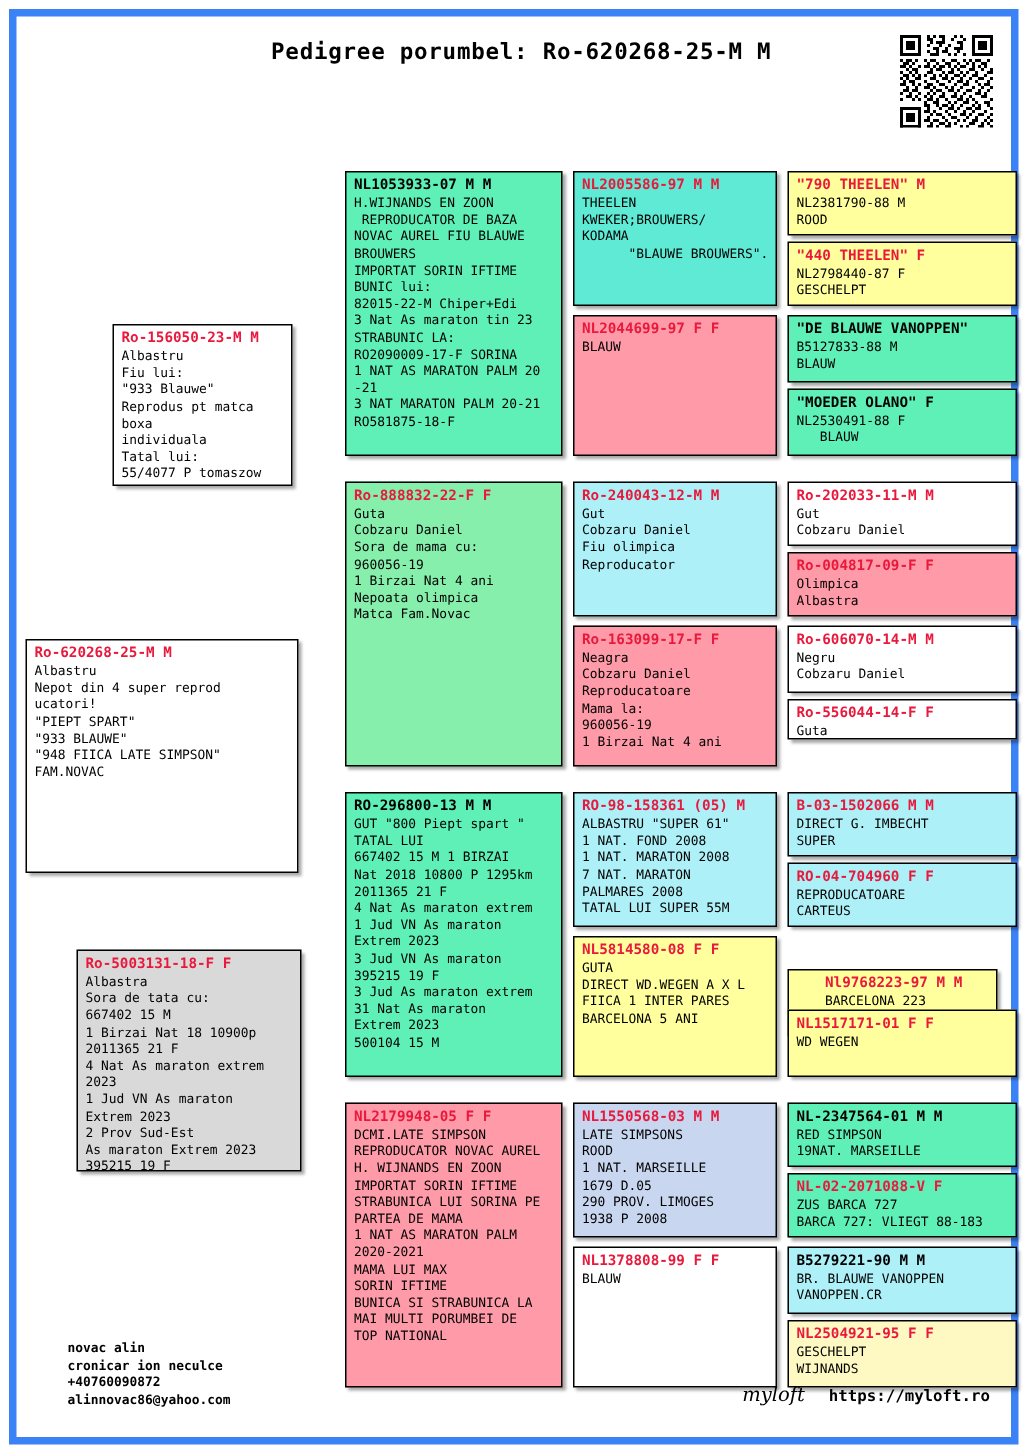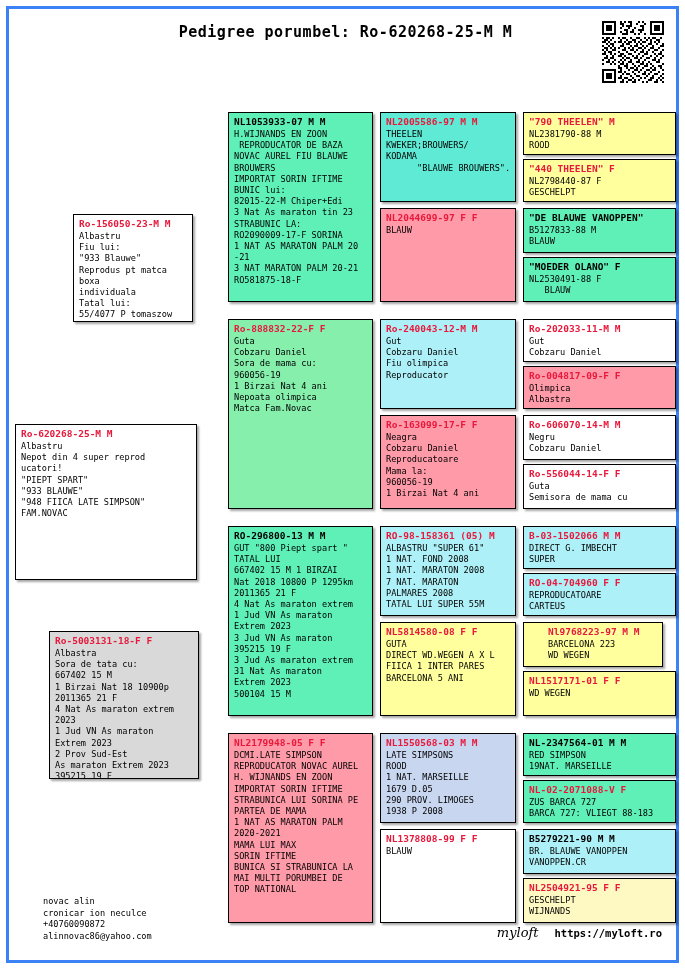--- a/index.html
+++ b/index.html
@@ -5,21 +5,21 @@
   html,body{margin:0;padding:0;}
   body{
     width:685px;height:969px;
     background:#ffffff;
     font-family:"DejaVu Sans Mono", monospace;
     position:relative;
     overflow:hidden;
   }
   #frame{
     position:absolute;left:6px;top:6px;width:673px;height:957px;
-    border:3px solid #3b82f6;box-sizing:border-box;
+    border:5px solid #3b82f6;box-sizing:border-box;
   }
   .title{
     position:absolute;left:0;top:14px;width:673px;text-align:center;
     font-family:"DejaVu Sans Mono", monospace;
     font-weight:bold;font-size:15px;letter-spacing:0.5px;color:#000;
   }
   .qr{
     position:absolute;right:12px;top:12px;width:62px;height:62px;
   }
   .qr svg{display:block;}
@@ -37,21 +37,21 @@
     margin-bottom:1px;
   }
   .card .bd{
     font-size:8.6px;line-height:11.2px;white-space:pre-wrap;
     color:#000;
   }
   .hd.red{color:#e8193c;}
   .hd.blk{color:#000;}
   .footer{
     position:absolute;left:34px;bottom:18px;
-    font-size:8.6px;line-height:11.5px;font-weight:normal;white-space:pre-wrap;
+    font-size:8.6px;line-height:11.5px;font-weight:bold;white-space:pre-wrap;
   }
   .brand{
     position:absolute;right:14px;bottom:20px;
     display:flex;align-items:center;gap:16px;
   }
   .brand .mark{font-family:"DejaVu Serif",serif;font-style:italic;font-size:13px;}
   .brand .url{font-size:10.5px;font-weight:bold;font-family:"DejaVu Sans Mono",monospace;}
 </style>
 </head>
 <body>
@@ -495,36 +495,36 @@
       <div class="card" style="left: 514px; top: 357px; width: 153px; height: 43px; background: rgb(255, 154, 168);">
         <div class="hd red">Ro-004817-09-F F</div>
         <div class="bd">Olimpica
 Albastra</div>
       </div>
       <div class="card" style="left: 514px; top: 406px; width: 153px; height: 45px; background: rgb(255, 255, 255);">
         <div class="hd red">Ro-606070-14-M M</div>
         <div class="bd">Negru
 Cobzaru Daniel</div>
       </div>
-      <div class="card" style="left: 514px; top: 455px; width: 153px; height: 45px; background: rgb(255, 255, 255);">
+      <div class="card" style="left: 514px; top: 455px; width: 153px; height: 27px; background: rgb(255, 255, 255);">
         <div class="hd red">Ro-556044-14-F F</div>
         <div class="bd">Guta
 Semisora de mama cu</div>
       </div>
       <div class="card" style="left: 514px; top: 517px; width: 153px; height: 43px; background: rgb(174, 240, 247);">
         <div class="hd red">B-03-1502066 M M</div>
         <div class="bd">DIRECT G. IMBECHT
 SUPER</div>
       </div>
       <div class="card" style="left: 514px; top: 564px; width: 153px; height: 43px; background: rgb(174, 240, 247);">
         <div class="hd red">RO-04-704960 F F</div>
         <div class="bd">REPRODUCATOARE
 CARTEUS</div>
       </div>
-      <div class="card" style="left: 514px; top: 613px; width: 140px; height: 45px; background: rgb(255, 255, 158); padding-left: 24px;">
+      <div class="card" style="left: 514px; top: 635px; width: 140px; height: 45px; background: rgb(255, 255, 158); padding-left: 24px;">
         <div class="hd red">Nl9768223-97 M M</div>
         <div class="bd">BARCELONA 223
 WD WEGEN</div>
       </div>
       <div class="card" style="left: 514px; top: 662px; width: 153px; height: 45px; background: rgb(255, 255, 158);">
         <div class="hd red">NL1517171-01 F F</div>
         <div class="bd">WD WEGEN</div>
       </div>
       <div class="card" style="left: 514px; top: 724px; width: 153px; height: 43px; background: rgb(95, 240, 184);">
         <div class="hd blk">NL-2347564-01 M M</div>

